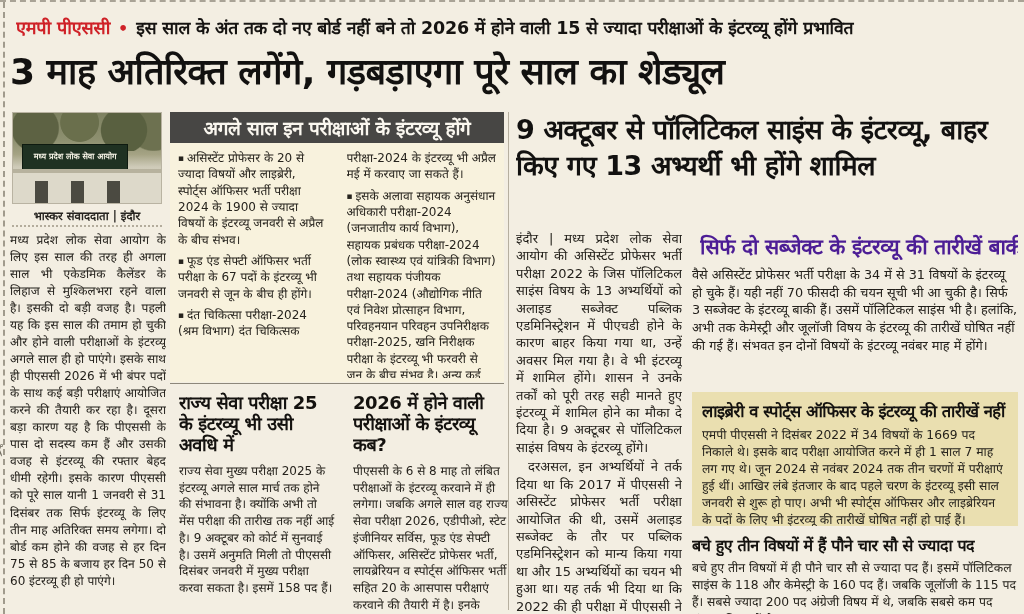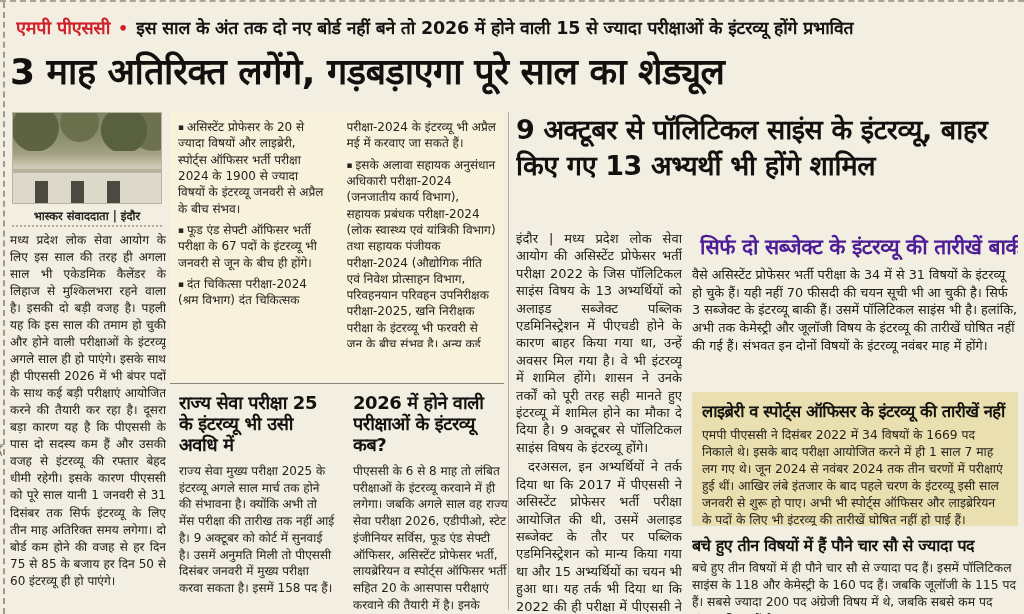--- a/index.html
+++ b/index.html
@@ -148,31 +148,33 @@
 
   <div class="kicker-row">
     <span class="brand">एमपी पीएससी</span>
     <span class="kicker-dot">•</span>
     <span class="kicker">इस साल के अंत तक दो नए बोर्ड नहीं बने तो 2026 में होने वाली 15 से ज्यादा परीक्षाओं के इंटरव्यू होंगे प्रभावित</span>
   </div>
   <div class="headline">3 माह अतिरिक्त लगेंगे, गड़बड़ाएगा पूरे साल का शेड्यूल</div>
 
   <div class="photo">
     <div class="foliage"></div>
+    <div class="board">मध्य प्रदेश लोक सेवा आयोग</div>
     <div class="wall"></div>
     <div class="ledge"></div>
     <div class="door1"></div>
     <div class="door2"></div>
     <div class="door3"></div>
   </div>
   <div class="byline">भास्कर संवाददाता | इंदौर</div>
   <div class="byline-rule"></div>
   <div class="left-body">मध्य प्रदेश लोक सेवा आयोग के लिए इस साल की तरह ही अगला साल भी एकेडमिक कैलेंडर के लिहाज से मुश्किलभरा रहने वाला है। इसकी दो बड़ी वजह है। पहली यह कि इस साल की तमाम हो चुकी और होने वाली परीक्षाओं के इंटरव्यू अगले साल ही हो पाएंगे। इसके साथ ही पीएससी 2026 में भी बंपर पदों के साथ कई बड़ी परीक्षाएं आयोजित करने की तैयारी कर रहा है। दूसरा बड़ा कारण यह है कि पीएससी के पास दो सदस्य कम हैं और उसकी वजह से इंटरव्यू की रफ्तार बेहद धीमी रहेगी। इसके कारण पीएससी को पूरे साल यानी 1 जनवरी से 31 दिसंबर तक सिर्फ इंटरव्यू के लिए तीन माह अतिरिक्त समय लगेगा। दो बोर्ड कम होने की वजह से हर दिन 75 से 85 के बजाय हर दिन 50 से 60 इंटरव्यू ही हो पाएंगे।</div>
 
   <div class="exam-box">
+    <div class="exam-box-header">अगले साल इन परीक्षाओं के इंटरव्यू होंगे</div>
     <div class="exam-cols">
       <div class="exam-col">
         <p class="bullet">असिस्टेंट प्रोफेसर के 20 से ज्यादा विषयों और लाइब्रेरी, स्पोर्ट्स ऑफिसर भर्ती परीक्षा 2024 के 1900 से ज्यादा विषयों के इंटरव्यू जनवरी से अप्रैल के बीच संभव।</p>
         <p class="bullet">फूड एंड सेफ्टी ऑफिसर भर्ती परीक्षा के 67 पदों के इंटरव्यू भी जनवरी से जून के बीच ही होंगे।</p>
         <p class="bullet">दंत चिकित्सा परीक्षा-2024 (श्रम विभाग) दंत चिकित्सक</p>
       </div>
       <div class="exam-col">
         <p>परीक्षा-2024 के इंटरव्यू भी अप्रैल मई में करवाए जा सकते हैं।</p>
         <p class="bullet">इसके अलावा सहायक अनुसंधान अधिकारी परीक्षा-2024 (जनजातीय कार्य विभाग), सहायक प्रबंधक परीक्षा-2024 (लोक स्वास्थ्य एवं यांत्रिकी विभाग) तथा सहायक पंजीयक परीक्षा-2024 (औद्योगिक नीति एवं निवेश प्रोत्साहन विभाग, परिवहनयान परिवहन उपनिरीक्षक परीक्षा-2025, खनि निरीक्षक परीक्षा के इंटरव्यू भी फरवरी से जून के बीच संभव है। अन्य कई एग्जाम के इंटरव्यू भी रहेंगे।</p>
       </div>

